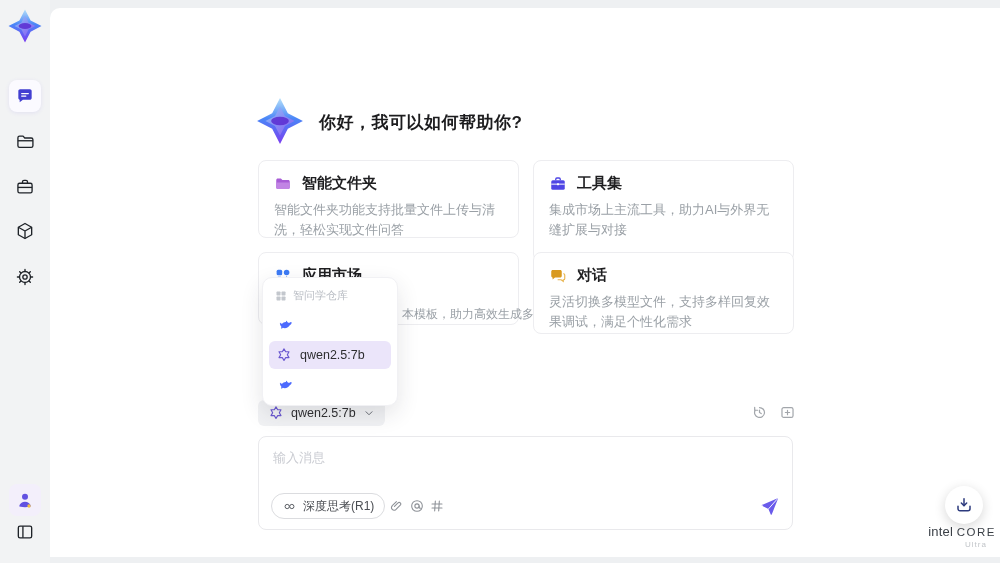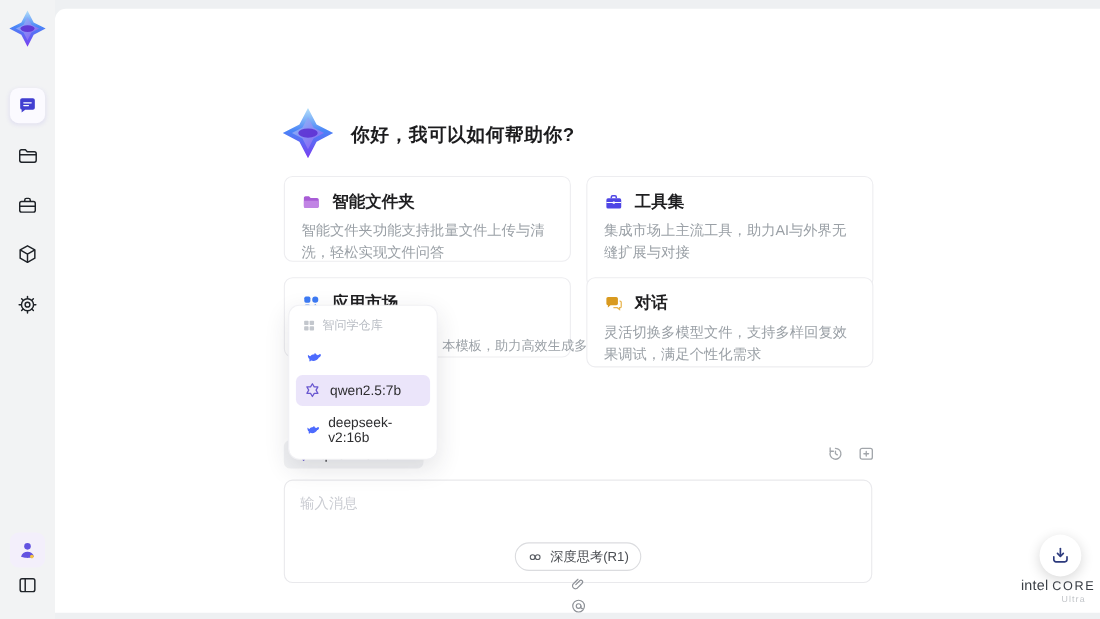--- a/index.html
+++ b/index.html
@@ -55,21 +55,21 @@
   .top-actions { position:absolute; left:751px; top:404px; z-index:2; display:flex; gap:11px; }
   .top-actions .abtn { width:17px; height:17px; cursor:pointer; }
   
   .input-box { position:absolute; left:258px; top:436px; width:535px; height:94px; z-index:2;
     background:#fff; border:1px solid #e9e9ec; border-radius:8px; }
   .input-box textarea { position:absolute; left:0; top:0; width:100%; height:52px;
     border:none; outline:none; resize:none; background:transparent;
     padding:12px 14px; font-size:13px; color:#737373; font-family:Liberation Sans, sans-serif; }
   .input-box textarea::placeholder { color:#caccd2; }
   .input-toolbar { position:absolute; left:12px; right:12px; bottom:10px; height:26px;
-    display:flex; align-items:center; gap:4px;flex-direction:column; }
+    display:flex; align-items:center; gap:4px; }
   .deep-pill { display:flex; align-items:center; gap:6px; padding:4px 10px; height:26px;
     border:1px solid #dbdcdf; border-radius:13px; font-size:12px; color:#4a4d52;
     background:#fff; cursor:pointer; white-space:nowrap; }
   .tool-ic { width:16px; height:16px; cursor:pointer; }
   .send-btn { margin-left:auto; width:22px; height:22px; cursor:pointer; }
   
   .fab { position:absolute; left:945px; top:486px; width:38px; height:38px; z-index:7;
     background:#fff; border-radius:50%; box-shadow:0 3px 12px rgba(0,0,0,.16);
     display:flex; align-items:center; justify-content:center; cursor:pointer; }
   .intel-badge { position:absolute; left:922px; top:524px; width:80px; z-index:7; text-align:center; }
@@ -242,21 +242,20 @@
     <svg viewBox="0 0 24 24" width="16" height="16">
       <path d="M12 2.8l2.5 4.3h5l-2.5 4.4 2.5 4.4h-5L12 20.2l-2.5-4.3h-5l2.5-4.4-2.5-4.4h5z" fill="none" stroke="#6a58d0" stroke-width="1.7" stroke-linejoin="round"></path>
     </svg>
     <span>qwen2.5:7b</span>
   </div>
 
   <div class="dd-item">
     <svg viewBox="0 0 24 24" width="16" height="16">
       <path fill="#4d6bfe" d="M21.6 7.7c-.2-.1-.4 0-.6.1-.5.4-1 .9-1.7 1.1-.6-.5-1.3-.8-2-.9-.3-.9-.9-1.7-1.8-2.2-.2-.1-.4 0-.4.2 0 .5-.1 1-.3 1.4h-.3c-2.2 0-4.3 1.1-5.5 2.9-1.1-.2-2-.8-2.6-1.7-.1-.2-.5-.2-.5.1-.3 2.1.5 4.2 2.1 5.5-.4 1.1-.3 2.3.3 3.3.1.2.4.2.5 0 .3-.6.8-1.1 1.4-1.4.9.4 1.9.6 2.9.6 3.3 0 6.3-1.9 7.8-4.8.6-.1 1.2-.4 1.6-.9.5-.6.9-1.4 1.1-2.2.1-.4 0-.9-.4-1.1z"></path>
     </svg>
-    <span>deepseek-v2:16b</span>
   </div>
 </div>
 
 <div class="selector">
   <svg viewBox="0 0 24 24" width="16" height="16">
     <path d="M12 2.8l2.5 4.3h5l-2.5 4.4 2.5 4.4h-5L12 20.2l-2.5-4.3h-5l2.5-4.4-2.5-4.4h5z" fill="none" stroke="#6a58d0" stroke-width="1.7" stroke-linejoin="round"></path>
   </svg>
   <span>qwen2.5:7b</span>
   <svg viewBox="0 0 24 24" width="12" height="12">
     <path d="M6 9.5l6 6 6-6" fill="none" stroke="#6b6f76" stroke-width="2" stroke-linecap="round" stroke-linejoin="round"></path>

